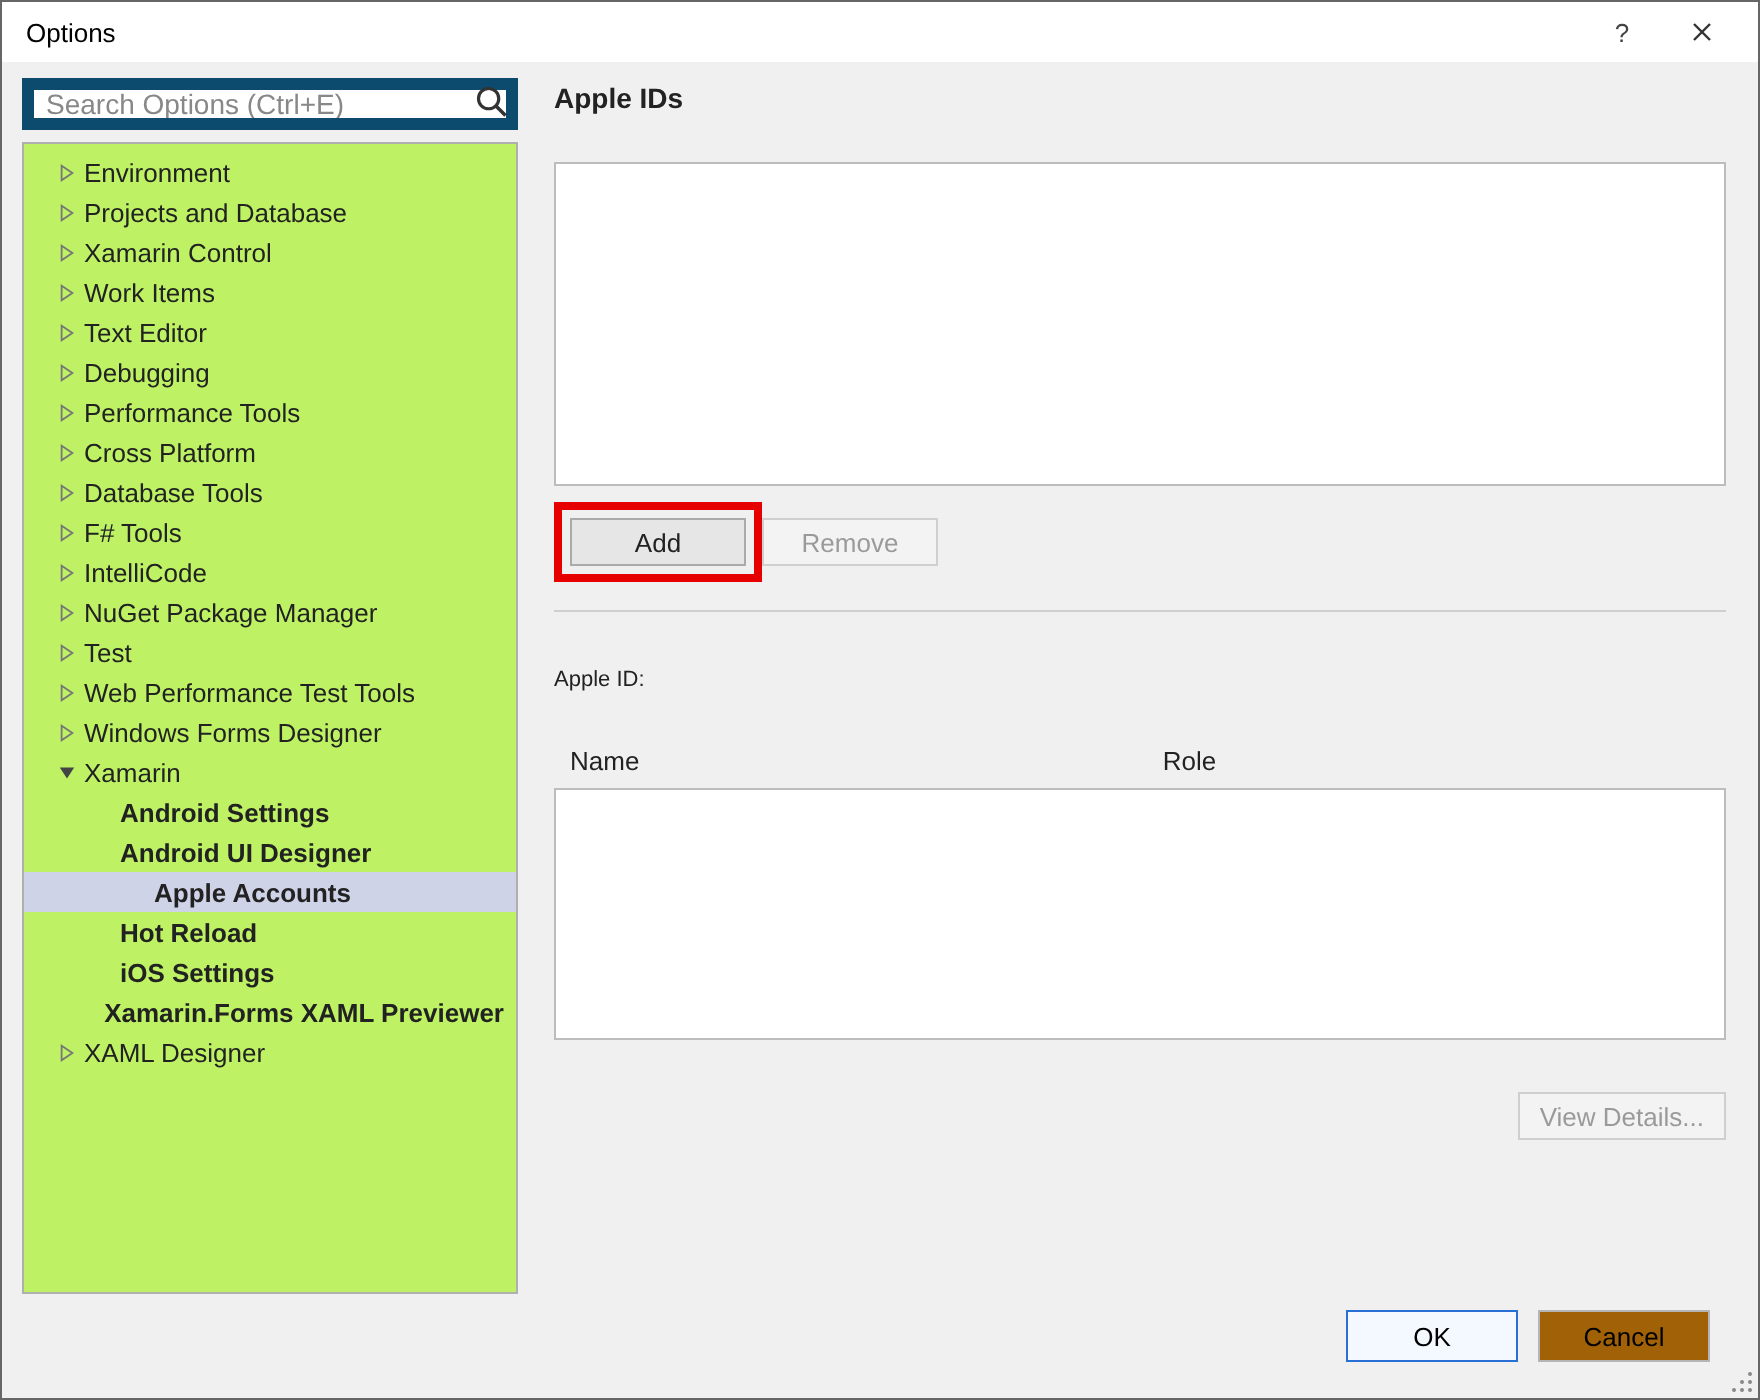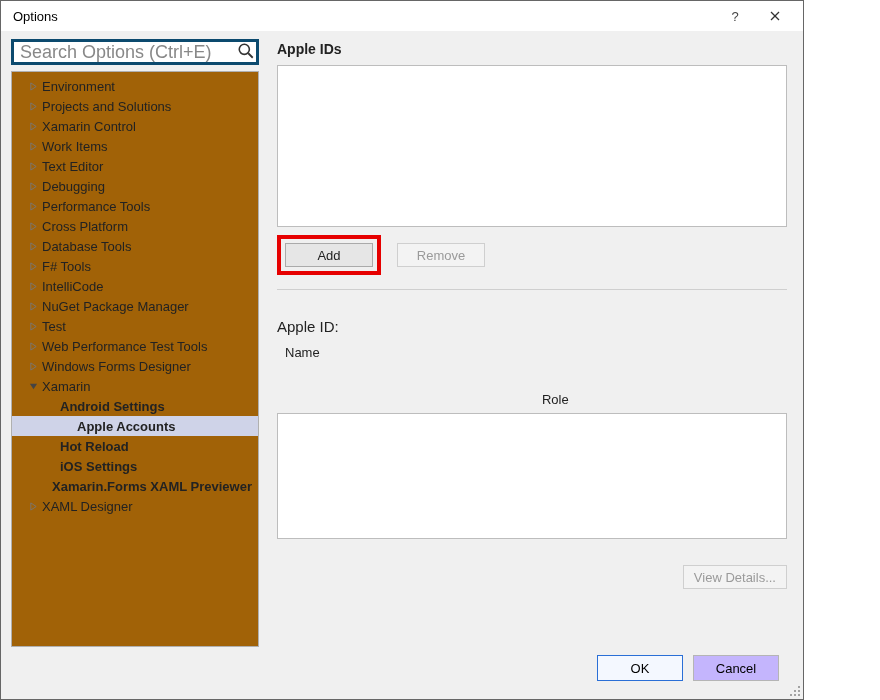--- a/index.html
+++ b/index.html
@@ -1,55 +1,55 @@
 <!DOCTYPE html>
 <html><head>
 <meta charset="utf-8">
 <style>
   * { box-sizing: border-box; }
   html, body { margin:0; padding:0; font-family: "Segoe UI", Arial, sans-serif; font-size:13px; color:#222; }
-  .window { width:804px; height:700px; background:#f0f0f0; border:1px solid #666; position:relative; display:flex; flex-direction:column; }
+  .window { width:880px; height:700px; background:#f0f0f0; border:1px solid #666; position:relative; display:flex; flex-direction:column; }
   .titlebar { height:30px; display:flex; align-items:center; padding:0 8px; background:#fff; }
   .titlebar .title { flex:1; font-size:13px; color:#000; padding-left:4px; }
   .title-btn { width:40px; height:30px; display:flex; align-items:center; justify-content:center; color:#444; font-size:13px; cursor:default; font-family:Arial,sans-serif;}
   .title-btn.close svg { width:10px; height:10px; stroke:#333; stroke-width:1.2; }
   .body { flex:1; display:flex; flex-direction:column; padding:8px 10px 10px 10px; }
   .columns { flex:1; display:flex; gap:18px; min-height:0; }
   .left { width:248px; display:flex; flex-direction:column; gap:6px; }
   .search-wrap { position:relative; }
-  .search { width:100%; height:26px; border:3px solid #0c4a6e; background:#fff; padding:3px 26px 3px 6px; font-size:18px; color:#333; }
+  .search { width:100%; height:26px; border:6px solid #0c4a6e; background:#fff; padding:3px 26px 3px 6px; font-size:14px; color:#333; }
   .search::placeholder { color:#888; }
   .mag { position:absolute; right:4px; top:3px; width:18px; height:18px; }
-  .tree-container { flex:1; border:1px solid #b0b0b0; background:#a16207; overflow:auto; padding-top:4px; }
+  .tree-container { flex:1; border:1px solid #b0b0b0; background:#bef264; overflow:auto; padding-top:4px; }
   .tree ul { list-style:none; margin:0; padding:0; }
   .tree li { white-space:nowrap; }
   .tree-row { display:flex; align-items:center; height:20px; padding-right:6px; cursor:default; }
   .tree-row.selected { background:#cfd3e8;gap:17px; }
   .exp { width:12px; height:12px; display:inline-flex; align-items:center; justify-content:center; margin:0 3px; }
   .exp svg { width:9px; height:9px; }
   .tree-label { font-size:13px; color:#222; }
   .indent1 { padding-left:12px; }
   .indent2 { padding-left:30px;font-weight:bold; }
   .right { flex:1; display:flex; flex-direction:column; padding-top:2px; padding-right:6px; }
-  .section-heading { font-size:14px; font-weight:bold; margin-bottom:8px; }
+  .section-heading { font-size:14px; font-weight:bold; margin-bottom:24px; }
   .list-box { border:1px solid #bdbdbd; background:#fff; width:100%; height:162px; }
-  .btn-row { margin-top:8px; display:flex; align-items:center; gap:16px; }
+  .btn-row { margin-top:8px; display:flex; align-items:center; }
   .highlight-frame { border:4px solid #e60000; padding:4px; display:inline-block; }
   .btn { min-width:88px; height:24px; border:1px solid #aaa; background:#e6e6e6; font-size:13px; color:#222; cursor:default; padding:0 8px; }
   .btn.disabled { color:#9a9a9a; border-color:#cfcfcf; background:#f3f3f3; }
   .sep { height:1px; background:#cfcfcf; margin:14px 0 28px 0; width:100%; }
-  .label { font-size:15px; margin-bottom:10px; }
+  .label { font-size:11px; margin-bottom:27px; }
   .headers { display:flex; padding:0 8px 6px 8px; font-size:13px; }
   .h-name { flex:0 0 52%; }
-  .h-role { flex:1;margin-top:47px; }
+  .h-role { flex:1; }
   .team-box { border:1px solid #bdbdbd; background:#fff; width:100%; height:126px; }
   .details-row { display:flex; justify-content:flex-end; margin-top:26px; }
   .details-btn { min-width:100px; height:24px; border:1px solid #cfcfcf; background:#f3f3f3; color:#9a9a9a; padding:0 10px; font-size:13px; }
   .footer { height:42px; display:flex; align-items:center; justify-content:flex-end; gap:10px; padding:0 14px 0 0; }
-  .dlg-btn { width:86px; height:26px; border:1px solid #b5b5b5; background:#c4b5fd; font-size:13px; }
+  .dlg-btn { width:86px; height:26px; border:1px solid #b5b5b5; background:#a16207; font-size:13px; }
   .dlg-btn.primary { border:1px solid #2a6fd6; background:#f4f8ff; }
   .resize-grip { position:absolute; right:2px; bottom:2px; width:12px; height:12px; }
 </style>
 </head>
 <body>
 
 <div class="window">
 
   <div class="titlebar">
     <div class="title">Options</div>
@@ -86,21 +86,21 @@
                     <span class="tree-label">Environment</span>
                   </div>
                 </li>
                 <li>
                   <div class="tree-row indent1">
                     <span class="exp">
                       <svg viewBox="0 0 10 10">
                         <polygon points="2,1 8,5 2,9" fill="none" stroke="#777" stroke-width="1"></polygon>
                       </svg>
                     </span>
-                    <span class="tree-label">Projects and Solutions</span>
+                    <span class="tree-label">Projects and Database</span>
                   </div>
                 </li>
                 <li>
                   <div class="tree-row indent1">
                     <span class="exp">
                       <svg viewBox="0 0 10 10">
                         <polygon points="2,1 8,5 2,9" fill="none" stroke="#777" stroke-width="1"></polygon>
                       </svg>
                     </span>
                     <span class="tree-label">Xamarin Control</span>
@@ -233,20 +233,26 @@
                         <polygon points="1,2 9,2 5,8" fill="#444"></polygon>
                       </svg>
                     </span>
                     <span class="tree-label">Xamarin</span>
                   </div>
                   <ul>
                     <li>
                       <div class="tree-row indent2">
                         <span class="exp"></span>
                         <span class="tree-label">Android Settings</span>
+                      </div>
+                    </li>
+                    <li>
+                      <div class="tree-row indent2">
+                        <span class="exp"></span>
+                        <span class="tree-label">Android UI Designer</span>
                       </div>
                     </li>
                     <li>
                       <div class="tree-row indent2 selected">
                         <span class="exp"></span>
                         <span class="tree-label">Apple Accounts</span>
                       </div>
                     </li>
                     <li>
                       <div class="tree-row indent2">

